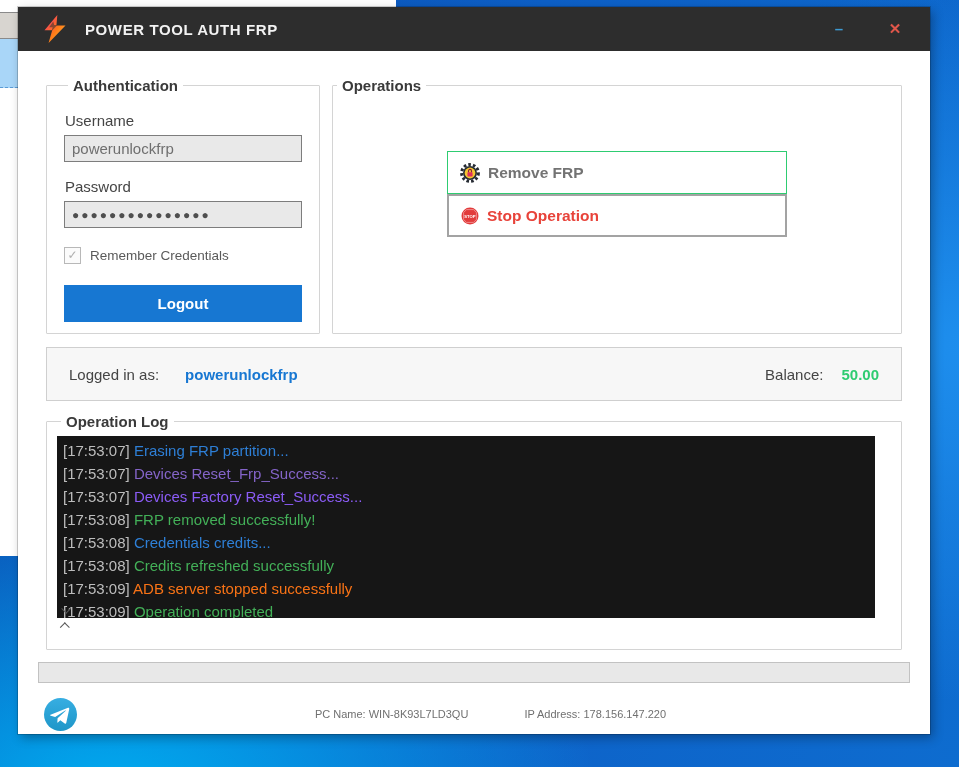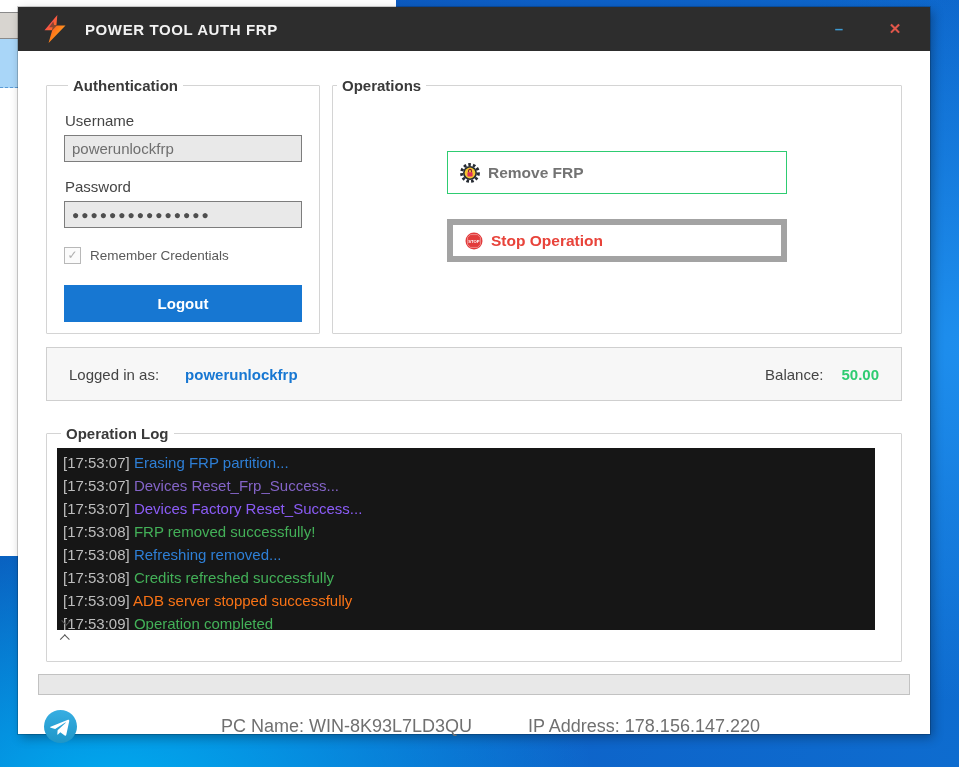--- a/index.html
+++ b/index.html
@@ -50,51 +50,51 @@
   .chk-row { display:flex; align-items:center; margin-top:19px; }
   .chk { width:17px; height:17px; background:#fbfbfb; border:1px solid #b8b8b8;
     color:#b0b0b0; font-size:12px; line-height:15px; text-align:center; margin-right:9px; }
   .chk-label { font-size:13.5px; color:#5a5a5a; }
   .logout { margin-top:21px; width:100%; height:37px; background:#1777d2; color:#fff;
     border:none; font-size:15px; font-weight:bold; cursor:pointer; font-family:inherit; }
 
   .op-btn { width:340px; height:43px; background:#fff; display:flex; align-items:center;
     padding-left:12px; gap:8px; font-size:15.5px; font-weight:bold; cursor:pointer; font-family:inherit; }
   .op-remove { margin-top:57px; border:1px solid #2ecc71; color:#737373; }
-  .op-stop { margin-top:25px; border:6px solid #a3a3a3; color:#e8433a; }
+  .op-stop { border:2px solid #a3a3a3; color:#e8433a; }
   .op-btn svg { flex:none; }
 
   .statusbar { margin-top:13px; height:54px; background:#f7f7f7; border:1px solid #cfcfcf;
     display:flex; align-items:center; padding:0 22px; font-size:15px; }
   .statusbar .lbl { color:#454545; }
   .statusbar .user { color:#1777d2; margin-left:26px; font-weight:bold; }
   .statusbar .bal-val { color:#2ecc71; margin-left:18px; font-weight:bold; }
   .spacer { flex:1; }
 
-  .fs-log { margin-top:24px; height:237px; padding:6px 26px 0 10px; }
+  .fs-log { margin-top:12px; height:237px; padding:6px 26px 0 10px; }
   .log-wrap { display:flex; height:182px;flex-direction:column; }
   .console { flex:1; background:#161616; padding:3px 6px; overflow:hidden; }
   .log-line { font-size:15px; line-height:23px; white-space:nowrap; }
   .log-line .ts { color:#bdbdbd; }
   .sbar { width:17px; background:#f1f1f1; position:relative; }
   .sbar-btn { position:absolute; left:0; width:17px; height:17px; display:flex;
     align-items:center; justify-content:center; cursor:pointer; }
   .sbar-up { top:0; } .sbar-down { bottom:0; }
   .chev { width:7px; height:7px; border-left:1.6px solid #555; border-top:1.6px solid #555; }
   .chev-up { transform:rotate(45deg) translateY(1px); }
   .chev-down { transform:rotate(225deg) translateY(1px); }
   .sbar-thumb { position:absolute; left:1px; width:15px; top:45%; height:34%;
     background:#c9c9c9; cursor:pointer; }
 
   .progress { margin:12px 20px 0 20px; height:21px; background:#e8e8e8; border:1px solid #c2c2c2; }
 
   .footer { margin-top:13px; display:flex; align-items:center; padding:0 26px; height:36px; }
   .tg { width:33px; height:33px; cursor:pointer; }
   .footer-info { flex:1; display:flex; justify-content:center; gap:56px;
-    font-size:18px; color:#707070; }
+    font-size:11px; color:#707070; }
 </style>
 </head>
 <body>
 
 <div class="bg-white-top"></div>
 <div class="bg-white-left"></div>
 <div class="bg-tab"></div>
 <div class="bg-blue-rect"></div>
 
 <div class="window">
@@ -166,21 +166,21 @@
     </div>
 
     <fieldset class="fs-log">
       <legend>Operation Log</legend>
       <div class="log-wrap">
         <div class="console">
             <div class="log-line"><span class="ts">[17:53:07] </span><span style="color: rgb(46, 127, 214);">Erasing FRP partition...</span></div>
             <div class="log-line"><span class="ts">[17:53:07] </span><span style="color: rgb(132, 100, 200);">Devices Reset_Frp_Success...</span></div>
             <div class="log-line"><span class="ts">[17:53:07] </span><span style="color: #8b5cf6;">Devices Factory Reset_Success...</span></div>
             <div class="log-line"><span class="ts">[17:53:08] </span><span style="color: rgb(67, 176, 88);">FRP removed successfully!</span></div>
-            <div class="log-line"><span class="ts">[17:53:08] </span><span style="color: rgb(46, 127, 214);">Refreshing removed...</span></div>
+            <div class="log-line"><span class="ts">[17:53:08] </span><span style="color: rgb(46, 127, 214);">Credentials credits...</span></div>
             <div class="log-line"><span class="ts">[17:53:08] </span><span style="color: rgb(67, 176, 88);">Credits refreshed successfully</span></div>
             <div class="log-line"><span class="ts">[17:53:09] </span><span style="color: #f97316;">ADB server stopped successfully</span></div>
             <div class="log-line"><span class="ts">[17:53:09] </span><span style="color: rgb(67, 176, 88);">Operation completed</span></div>
           </div>
         <div class="sbar">
           <div class="sbar-btn sbar-up">
               <span class="chev chev-up"></span>
             </div>
           <div class="sbar-thumb"></div>
           <div class="sbar-btn sbar-down">

